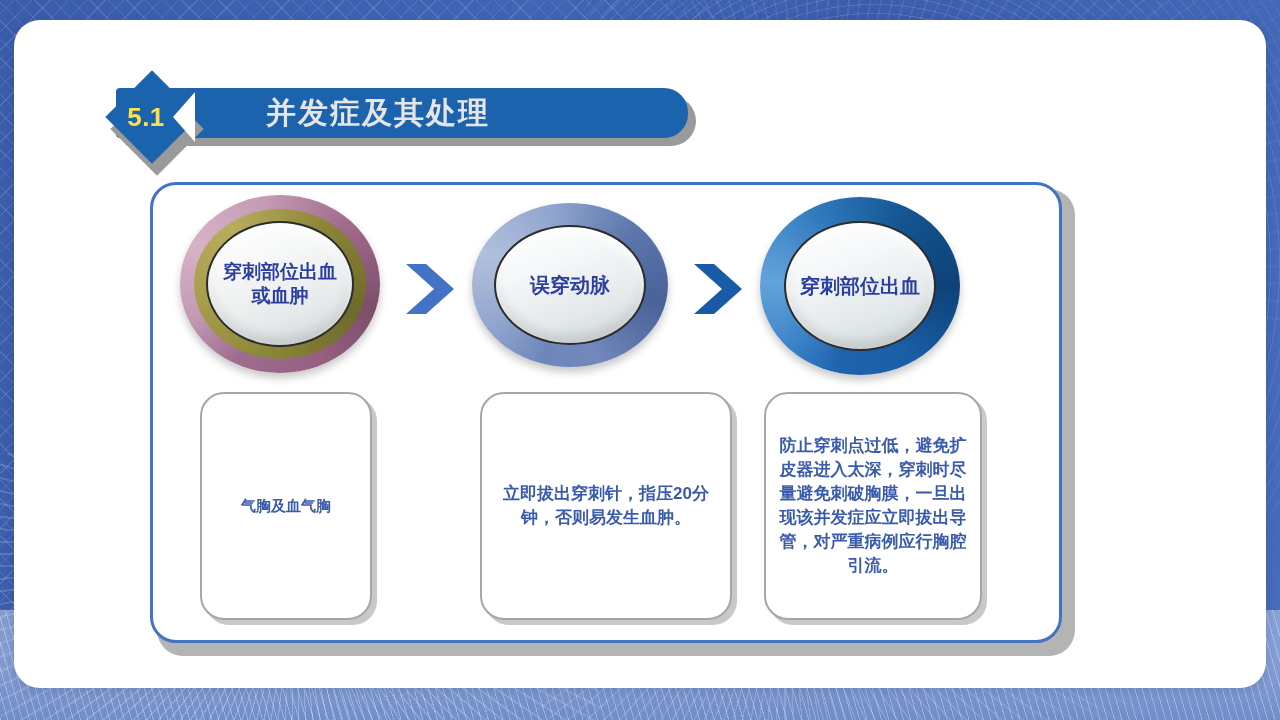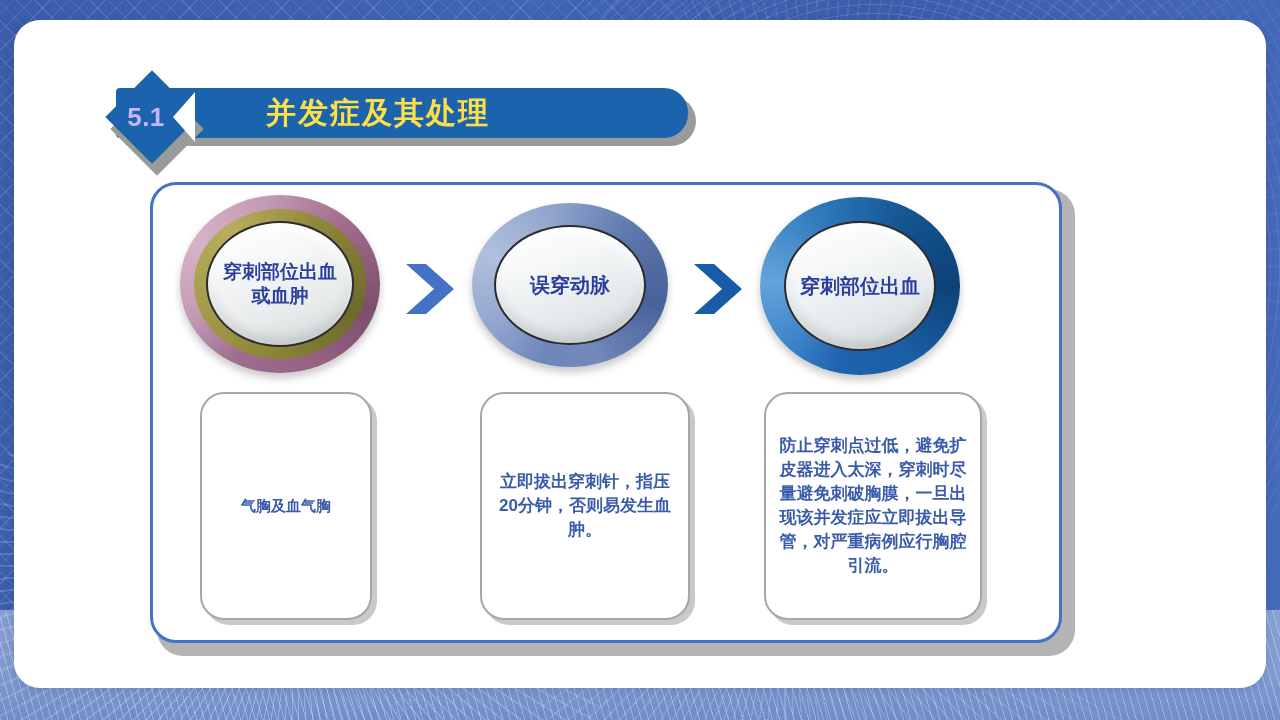--- a/index.html
+++ b/index.html
@@ -116,21 +116,21 @@
     left: 0; top: 0;
     width: 572px; height: 50px;
     background: #1b63ad;
     border-radius: 4px 24px 24px 4px;
   }
   .title-text {
     position: absolute;
     left: 150px;
     top: 50%;
     transform: translateY(-50%);
-    color: #fde047;
+    color: #e5e5e5;
     font-size: 30px;
     font-weight: bold;
     letter-spacing: 2px;
     white-space: nowrap;
   }
   .diamond-shadow {
     position: absolute;
     left: 8px; top: 8px;
     width: 66px; height: 66px;
     background: #9a9a9a;
@@ -157,21 +157,21 @@
     border-bottom: 25px solid transparent;
     border-right: 22px solid #ffffff;
   }
   .diamond-label {
     position: absolute;
     left: 0; top: 0;
     width: 62px; height: 74px;
     display: flex;
     align-items: center;
     justify-content: center;
-    color: #c4b5fd;
+    color: #fde047;
     font-size: 26px;
     font-weight: bold;
     letter-spacing: 0.5px;
   }
 
   
   .panel-shadow {
     position: absolute;
     left: 157px; top: 189px;
     width: 918px; height: 467px;
@@ -308,21 +308,21 @@
   
   .boxes {
     position: absolute;
     left: 150px;
     top: 392px;
     width: 912px;
     height: 232px;
   }
   .tbox-wrap { position: absolute; top: 0; }
   .tbox-wrap.b1 { left: 50px;  width: 172px; height: 228px; }
-  .tbox-wrap.b2 { left: 330px; width: 210px; height: 228px; }
+  .tbox-wrap.b2 { left: 330px; width: 252px; height: 228px; }
   .tbox-wrap.b3 { left: 614px; width: 218px; height: 228px; }
 
   .tbox-shadow {
     position: absolute;
     left: 5px; top: 5px;
     width: 100%; height: 100%;
     border-radius: 24px;
     background: #c9c9c9;
   }
   .tbox {

